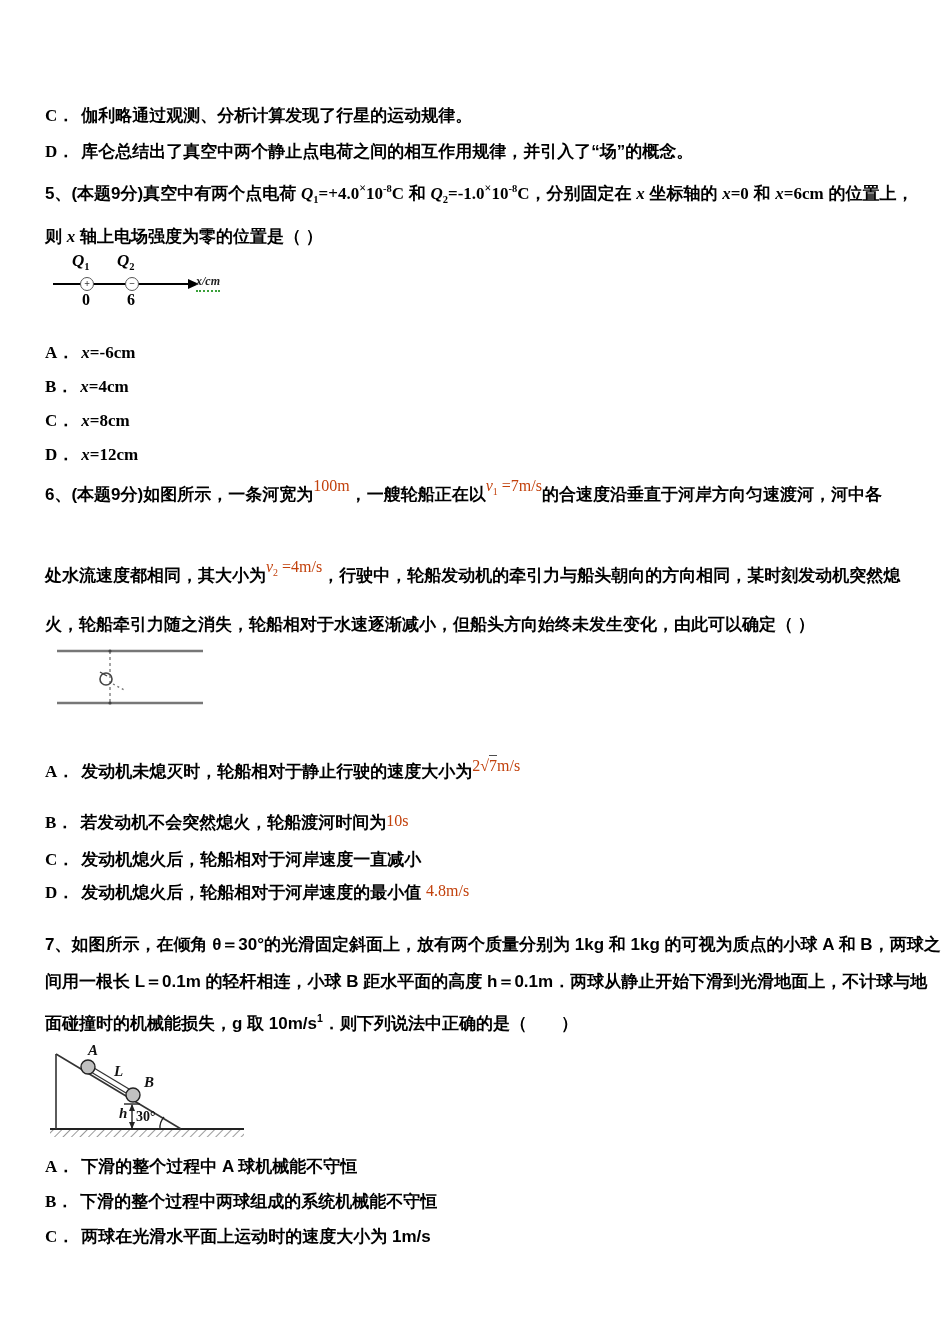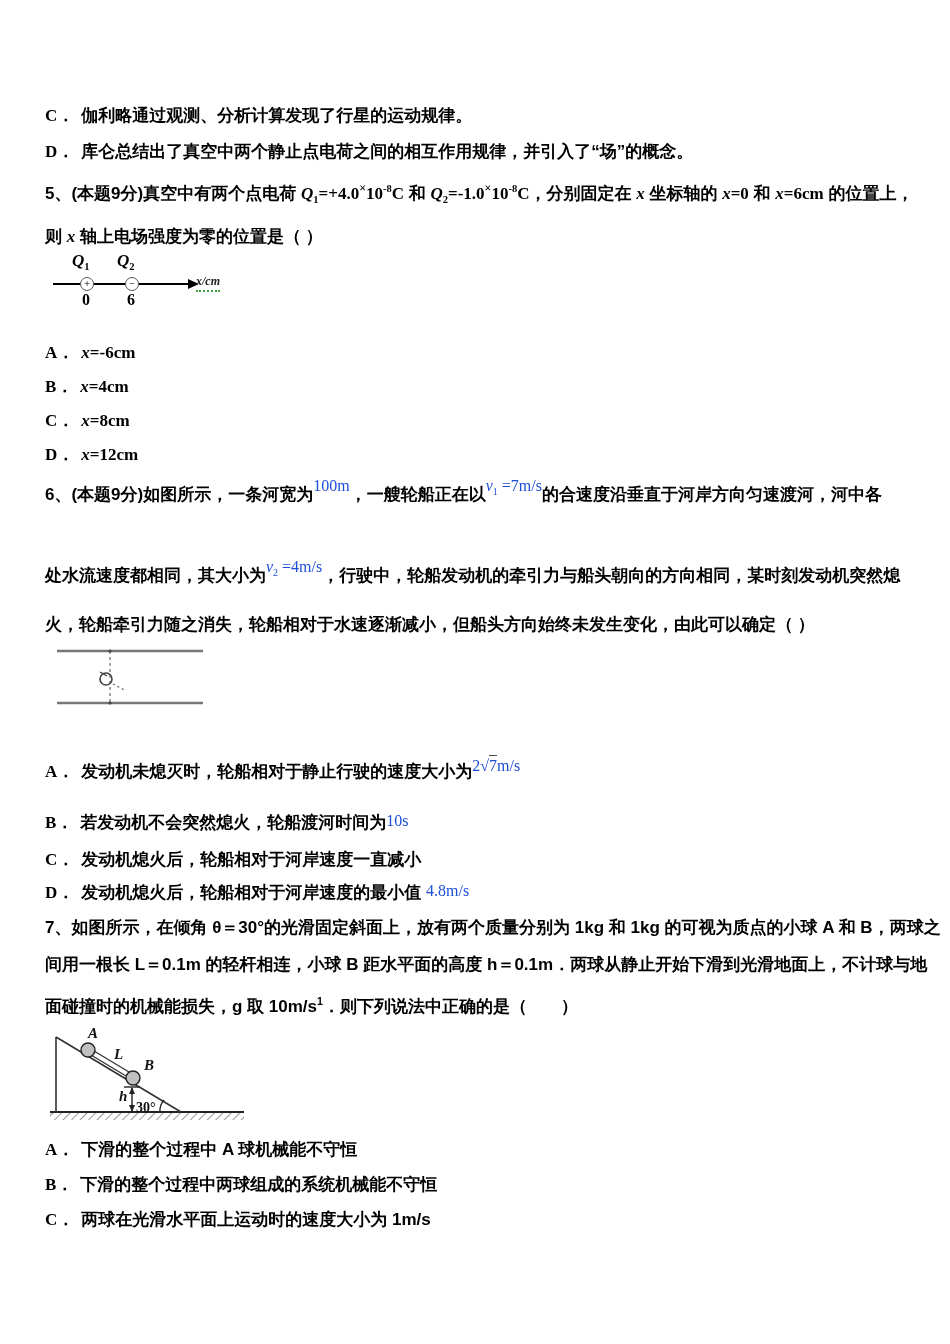--- a/index.html
+++ b/index.html
@@ -7,21 +7,21 @@
         box-sizing:border-box;padding:104px 42px 0 45px;
         font-family:"Liberation Sans",sans-serif;font-weight:bold;color:#000;font-size:17px;}
   .line{line-height:23px;white-space:nowrap;}
   .cn{font-family:"Liberation Sans",sans-serif;font-weight:bold;}
   .lbl{font-family:"Liberation Serif",serif;font-weight:bold;margin-right:7px;}
   .ms{font-family:"Liberation Serif",serif;font-weight:bold;font-style:normal;}
   .mi{font-family:"Liberation Serif",serif;font-weight:bold;font-style:italic;}
   .supx{font-size:70%;vertical-align:super;}
   sup{font-size:62%;}
   sub{font-size:62%;font-style:normal;}
-  .fm{font-family:"Liberation Serif",serif;font-weight:normal;color:#1d4ed8;font-size:16px;}
+  .fm{font-family:"Liberation Serif",serif;font-weight:normal;color:#c2410c;font-size:16px;}
   .fm .fmi{font-style:italic;}
   .raised{position:relative;top:-9px;}
   .raised2{position:relative;top:-6px;}
   .raised3{position:relative;top:-2px;}
   .ovl{border-top:1.5px solid #4d4d4d;padding-top:1px;}
   
   .d5{position:relative;width:250px;height:64px;margin:6px 0 0 8px;font-family:"Liberation Serif",serif;}
   .d5-axis{position:absolute;left:0;top:29px;width:138px;height:0;border-top:2px solid #000;}
   .d5-arrow{position:absolute;left:135px;top:25px;width:0;height:0;
             border-left:11px solid #000;border-top:5px solid transparent;border-bottom:5px solid transparent;}
@@ -116,21 +116,21 @@
   <div class="line" style="margin-top:28px;">
     <span class="lbl">B．</span><span class="cn">若发动机不会突然熄火，轮船渡河时间为</span><span class="fm raised3">10s</span>
   </div>
   <div class="line" style="margin-top:14px;">
     <span class="lbl">C．</span><span class="cn">发动机熄火后，轮船相对于河岸速度一直减小</span>
   </div>
   <div class="line" style="margin-top:10px;">
     <span class="lbl">D．</span><span class="cn">发动机熄火后，轮船相对于河岸速度的最小值 </span><span class="fm raised3">4.8m/s</span>
   </div>
 
-  <div class="line" style="margin-top:12px;">
+  <div class="line" style="margin-top:29px;">
     <span class="cn">7、如图所示，在倾角 θ＝30°的光滑固定斜面上，放有两个质量分别为 1kg 和 1kg 的可视为质点的小球 A 和 B，两球之</span>
   </div>
   <div class="line" style="margin-top:14px;">
     <span class="cn">间用一根长 L＝0.1m 的轻杆相连，小球 B 距水平面的高度 h＝0.1m．两球从静止开始下滑到光滑地面上，不计球与地</span>
   </div>
   <div class="line" style="margin-top:14px;">
     <span class="cn">面碰撞时的机械能损失，g 取 10m/s</span><sup>1</sup><span class="cn">．则下列说法中正确的是（　　）</span>
   </div>
 
   <div class="d7">
@@ -151,21 +151,21 @@
       <line x1="76" y1="63" x2="92" y2="63" stroke="#222" stroke-width="1.4"></line>
       <line x1="84" y1="64" x2="84" y2="87" stroke="#222" stroke-width="1.4"></line>
       <polygon points="81,70 87,70 84,63" fill="#222"></polygon>
       <polygon points="81,81 87,81 84,88" fill="#222"></polygon>
       <path d="M 112 88 A 16 16 0 0 1 116 76" fill="none" stroke="#222" stroke-width="1.3"></path>
     </svg>
     <span class="dlabel" style="left:40px;top:1px;">A</span>
     <span class="dlabel" style="left:96px;top:33px;">B</span>
     <span class="dlabel" style="left:66px;top:22px;">L</span>
     <span class="dlabel" style="left:71px;top:64px;">h</span>
-    <span class="dlabel upright" style="left:88px;top:76px;">30°</span>
+    <span class="dlabel upright" style="left:88px;top:68px;">30°</span>
   </div>
 
   <div class="line" style="margin-top:17px;">
     <span class="lbl">A．</span><span class="cn">下滑的整个过程中 A 球机械能不守恒</span>
   </div>
   <div class="line" style="margin-top:12px;">
     <span class="lbl">B．</span><span class="cn">下滑的整个过程中两球组成的系统机械能不守恒</span>
   </div>
   <div class="line" style="margin-top:12px;">
     <span class="lbl">C．</span><span class="cn">两球在光滑水平面上运动时的速度大小为 1m/s</span>

